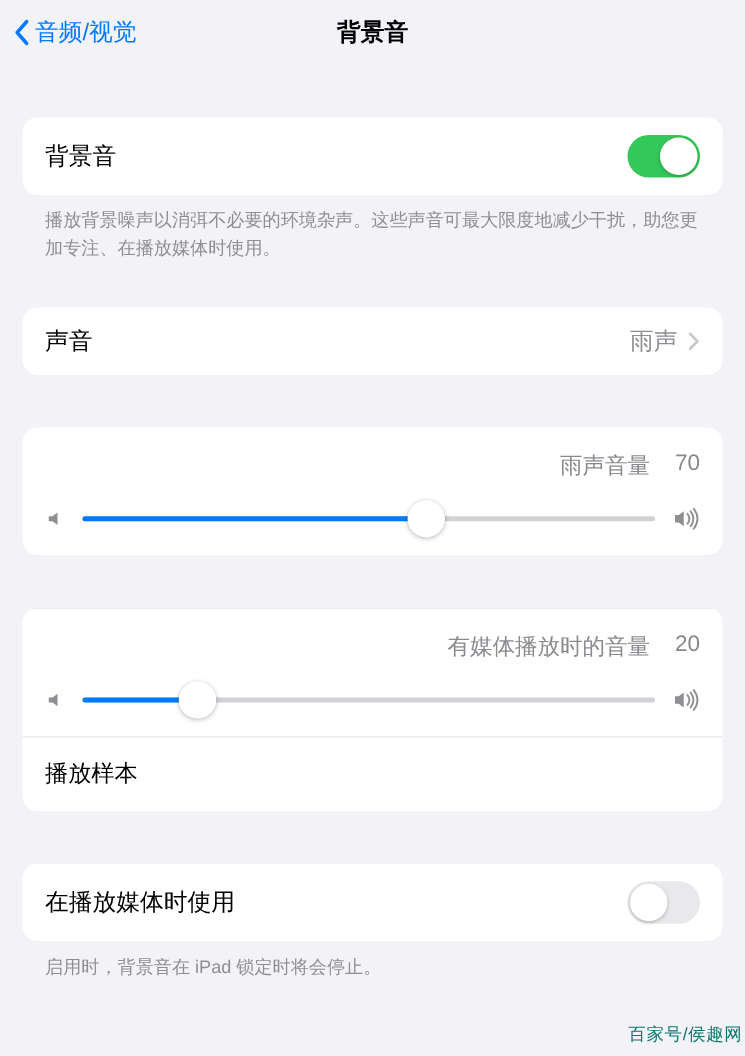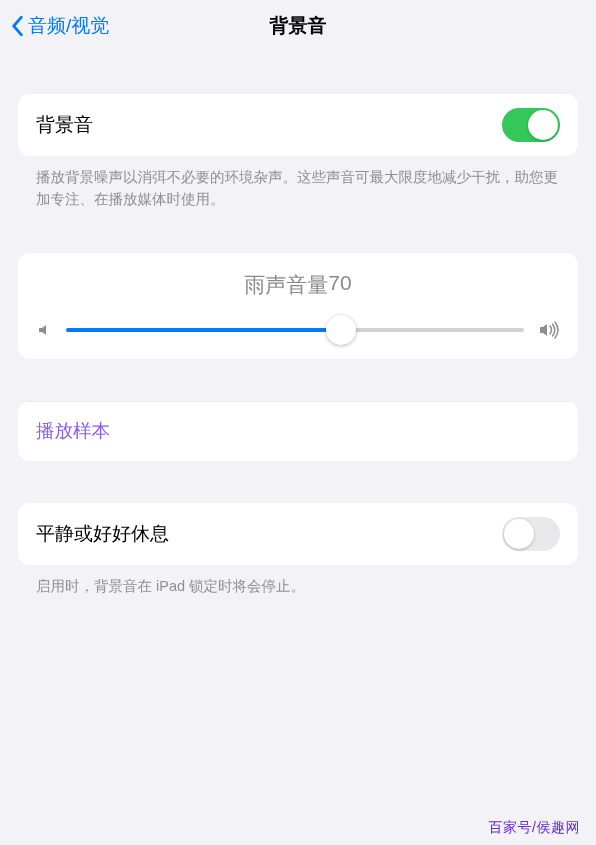--- a/index.html
+++ b/index.html
@@ -65,45 +65,45 @@
       position: absolute; width: 30px; height: 30px; border-radius: 50%;
       background: #fff; top: 2px; box-shadow: 0 1px 3px rgba(0,0,0,0.25);
     }
     .toggle.on { background: #34c759; }
     .toggle.on .knob { right: 2px; }
     .toggle.off { background: #e9e9eb; }
     .toggle.off .knob { left: 2px; }
     .chevron-right { color: #c7c7cc; display:flex; align-items:center; }
     .slider-section { padding: 18px 18px 20px; }
     .slider-head {
-      display: flex; justify-content: center;
-      color: #8a8a8e; font-size: 21px; margin-bottom: 22px;
+      display: flex; justify-content: flex-end;
+      color: #8a8a8e; font-size: 18px; margin-bottom: 22px; gap: 20px;
     }
     .slider-row { display: flex; align-items: center; gap: 14px; }
     .vol-ico { color: #8e8e93; display:flex; align-items:center; flex-shrink:0; }
     .slider {
       flex: 1; height: 4px; background: #d1d1d6;
       border-radius: 2px; position: relative;
     }
     .slider .fill {
       position: absolute; left: 0; top: 0; bottom: 0;
       background: #007aff; border-radius: 2px;
     }
     .slider .thumb {
       position: absolute; width: 30px; height: 30px; border-radius: 50%;
       background: #fff; top: 50%; transform: translate(-50%, -50%);
       box-shadow: 0 1px 4px rgba(0,0,0,0.25), 0 0 0 0.5px rgba(0,0,0,0.04);
     }
-    .link-row { padding: 16px 18px 18px; color: #8b5cf6; font-size: 18.5px; cursor:pointer; }
+    .link-row { padding: 16px 18px 18px; color: #000000; font-size: 18.5px; cursor:pointer; }
     .sound-group { margin-top: 35px; }
     .vol-group   { margin-top: 42px; }
     .media-group { margin-top: 42px; }
     .lock-group  { margin-top: 42px; }
     .watermark{
-      position:absolute; right:16px; bottom:8px; color:#6d28d9;
+      position:absolute; right:2px; bottom:8px; color:#0f766e;
       font-size:14px; letter-spacing:0.5px; pointer-events:none;
     }
   </style>
 </head>
 <body>
 
 <div class="nav">
   <div class="back">
     <span class="chev">
       <svg width="14" height="22" viewBox="0 0 12 20">
@@ -120,20 +120,31 @@
   <div class="group first">
     <div class="row">
       <div class="label">背景音</div>
       <div class="toggle on">
           <div class="knob"></div>
         </div>
     </div>
   </div>
   <div class="footer">播放背景噪声以消弭不必要的环境杂声。这些声音可最大限度地减少干扰，助您更加专注、在播放媒体时使用。</div>
 
+  <div class="group sound-group">
+    <div class="row">
+      <div class="label">声音</div>
+      <div class="value">雨声</div>
+      <span class="chevron-right">
+        <svg width="10" height="16" viewBox="0 0 10 16">
+            <path d="M2 2 L8 8 L2 14" stroke="#c7c7cc" stroke-width="2" fill="none" stroke-linecap="round" stroke-linejoin="round"></path>
+          </svg>
+      </span>
+    </div>
+  </div>
 
   <div class="group vol-group">
     <div class="slider-section">
       <div class="slider-head">
         <span>雨声音量</span>
         <span>70</span>
       </div>
       <div class="slider-row">
         <span class="vol-ico">
           <svg width="16" height="16" viewBox="0 0 16 16">
@@ -148,26 +159,49 @@
           <svg width="22" height="18" viewBox="0 0 22 18">
               <path d="M2 6 H5 L9 3 V15 L5 12 H2 Z" fill="#8e8e93"></path>
               <path d="M12 5 Q15 9 12 13 M14.5 3 Q19 9 14.5 15 M17 1 Q23 9 17 17" stroke="#8e8e93" stroke-width="1.5" fill="none" stroke-linecap="round"></path>
             </svg>
         </span>
       </div>
     </div>
   </div>
 
   <div class="group media-group">
+    <div class="slider-section divider-top">
+      <div class="slider-head">
+        <span>有媒体播放时的音量</span>
+        <span>20</span>
+      </div>
+      <div class="slider-row">
+        <span class="vol-ico">
+          <svg width="16" height="16" viewBox="0 0 16 16">
+              <path d="M3 6 H6 L10 3 V13 L6 10 H3 Z" fill="#8e8e93"></path>
+            </svg>
+        </span>
+        <div class="slider">
+          <div class="fill" style="width:20%"></div>
+          <div class="thumb" style="left:20%"></div>
+        </div>
+        <span class="vol-ico">
+          <svg width="22" height="18" viewBox="0 0 22 18">
+              <path d="M2 6 H5 L9 3 V15 L5 12 H2 Z" fill="#8e8e93"></path>
+              <path d="M12 5 Q15 9 12 13 M14.5 3 Q19 9 14.5 15 M17 1 Q23 9 17 17" stroke="#8e8e93" stroke-width="1.5" fill="none" stroke-linecap="round"></path>
+            </svg>
+        </span>
+      </div>
+    </div>
     <div class="link-row divider-top">播放样本</div>
   </div>
 
   <div class="group lock-group">
     <div class="row">
-      <div class="label">平静或好好休息</div>
+      <div class="label">在播放媒体时使用</div>
       <div class="toggle off">
           <div class="knob"></div>
         </div>
     </div>
   </div>
   <div class="footer">启用时，背景音在 iPad 锁定时将会停止。</div>
 
 </div>
 
 <div class="watermark">百家号/侯趣网</div>

